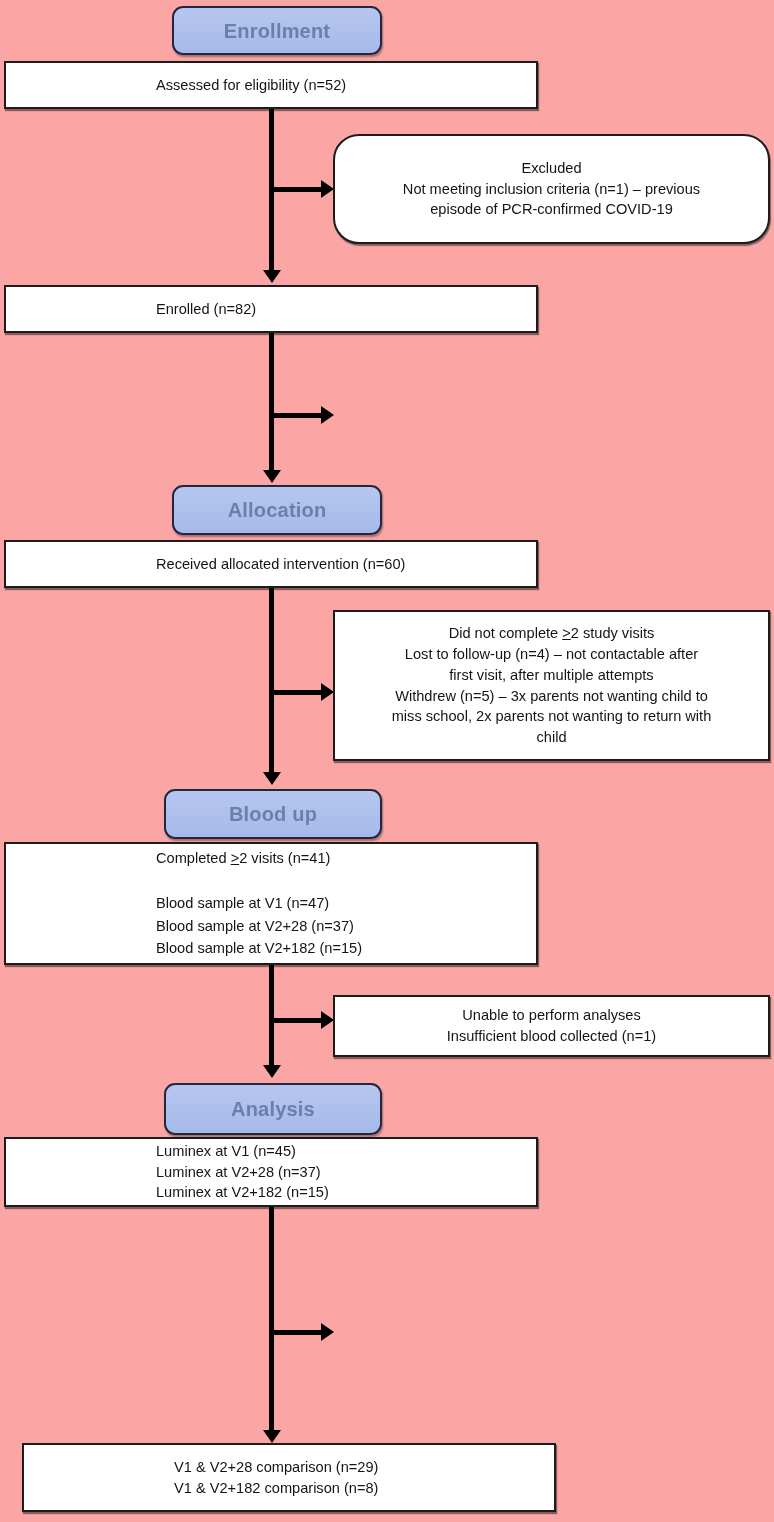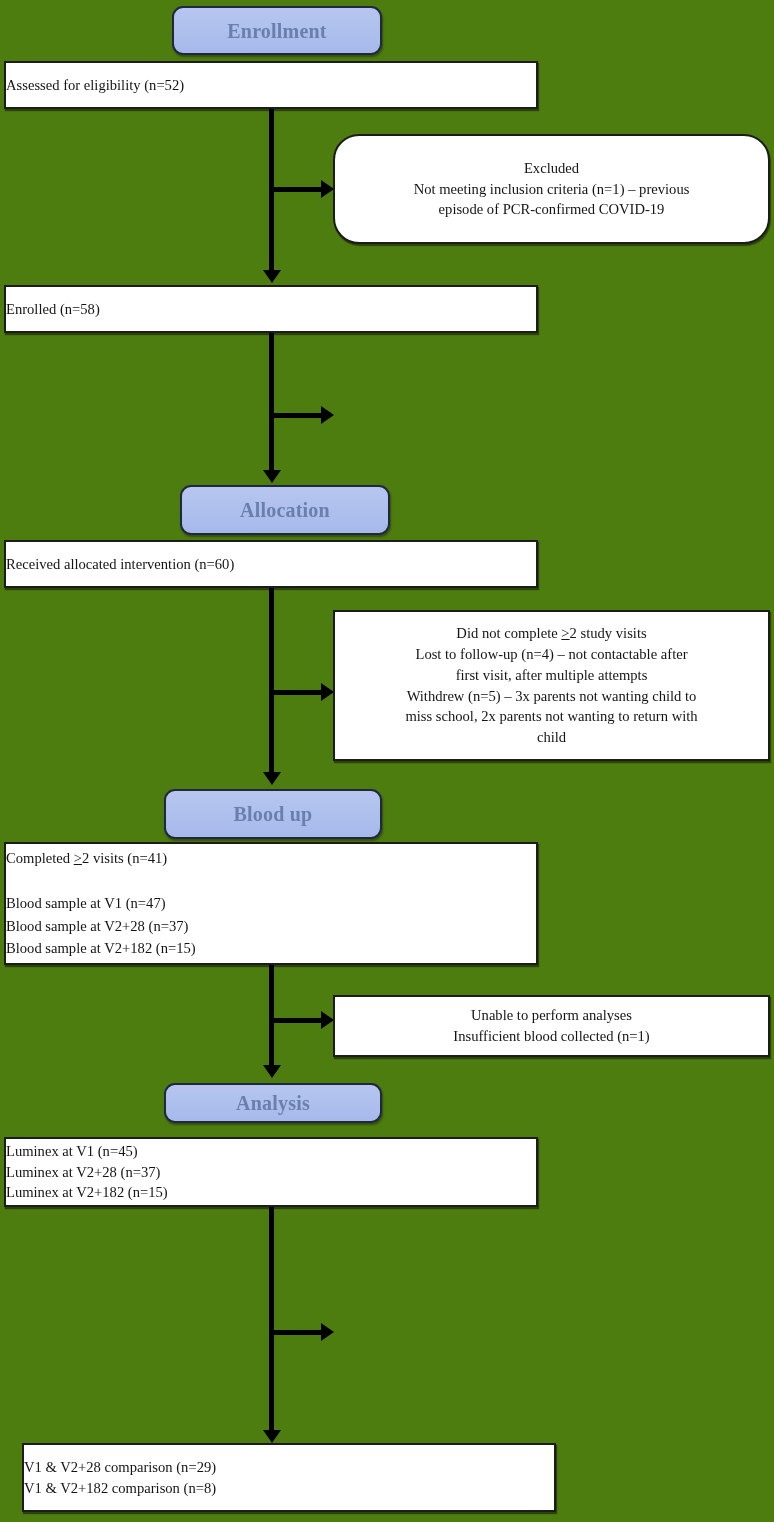--- a/index.html
+++ b/index.html
@@ -4,22 +4,22 @@
 <style>
   html, body {
     margin: 0;
     padding: 0;
     background: #ffffff;
   }
   #canvas {
     position: relative;
     width: 774px;
     height: 1522px;
-    background: #4d7c0f;
-    font-family: Liberation Serif, serif;
+    background: #fca5a5;
+    font-family: Liberation Sans, sans-serif;
     overflow: hidden;
   }
 
   
   .stage-pill {
     position: absolute;
     box-sizing: border-box;
     background: linear-gradient(180deg, #b6c6ef 0%, #a6b9ea 100%);
     border: 2px solid #20273f;
     border-radius: 11px;
@@ -56,20 +56,21 @@
     align-items: center;
     justify-content: center;
   }
   .box-text {
     font-size: 14.6px;
     color: #141414;
     line-height: 1.42;
     white-space: pre-line;
   }
   .box.main .box-text {
+    padding-left: 150px;
     text-align: left;
   }
   .box.side .box-text {
     padding: 0 10px;
     text-align: center;
   }
   .box.main.spaced .box-text { line-height: 1.55; }
 
   
   .vline {
@@ -123,30 +124,30 @@
   <div class="hline" style="left:269px; top:187px; width:55px;"></div>
   <div class="arrow-right" style="left:321px; top:180px;"></div>
 
   <div class="box side" style="left:333px; top:134px; width:437px; height:110px;border-radius:26px;">
     <span class="box-text">Excluded
 Not meeting inclusion criteria (n=1) – previous
 episode of PCR-confirmed  COVID-19</span>
   </div>
 
   <div class="box main" style="left:4px; top:285px; width:534px; height:48px;">
-    <span class="box-text">Enrolled (n=58)</span>
+    <span class="box-text">Enrolled (n=82)</span>
   </div>
 
   <div class="vline" style="left:269px; top:333px; height:139px;"></div>
   <div class="arrow-down" style="left:263px; top:470px;"></div>
   <div class="hline" style="left:269px; top:413px; width:55px;"></div>
   <div class="arrow-right" style="left:321px; top:406px;"></div>
 
 
-  <div class="stage-pill" style="left:180px; top:485px; width:210px; height:50px;">
+  <div class="stage-pill" style="left:172px; top:485px; width:210px; height:50px;">
     <span class="stage-label">Allocation</span>
   </div>
 
   <div class="box main" style="left:4px; top:540px; width:534px; height:48px;">
     <span class="box-text">Received  allocated intervention  (n=60)</span>
   </div>
 
   <div class="vline" style="left:269px; top:588px; height:186px;"></div>
   <div class="arrow-down" style="left:263px; top:772px;"></div>
   <div class="hline" style="left:269px; top:690px; width:55px;"></div>
@@ -176,21 +177,21 @@
   <div class="vline" style="left:269px; top:965px; height:102px;"></div>
   <div class="arrow-down" style="left:263px; top:1065px;"></div>
   <div class="hline" style="left:269px; top:1018px; width:55px;"></div>
   <div class="arrow-right" style="left:321px; top:1011px;"></div>
 
   <div class="box side" style="left:333px; top:995px; width:437px; height:62px;">
     <span class="box-text">Unable to perform analyses
 Insufficient blood collected (n=1)</span>
   </div>
 
-  <div class="stage-pill" style="left:164px; top:1083px; width:218px; height:40px;">
+  <div class="stage-pill" style="left:164px; top:1083px; width:218px; height:52px;">
     <span class="stage-label">Analysis</span>
   </div>
 
   <div class="box main" style="left:4px; top:1137px; width:534px; height:70px;">
     <span class="box-text">Luminex at V1 (n=45)
 Luminex at V2+28 (n=37)
 Luminex at V2+182 (n=15)</span>
   </div>
 
   <div class="vline" style="left:269px; top:1207px; height:228px;"></div>

